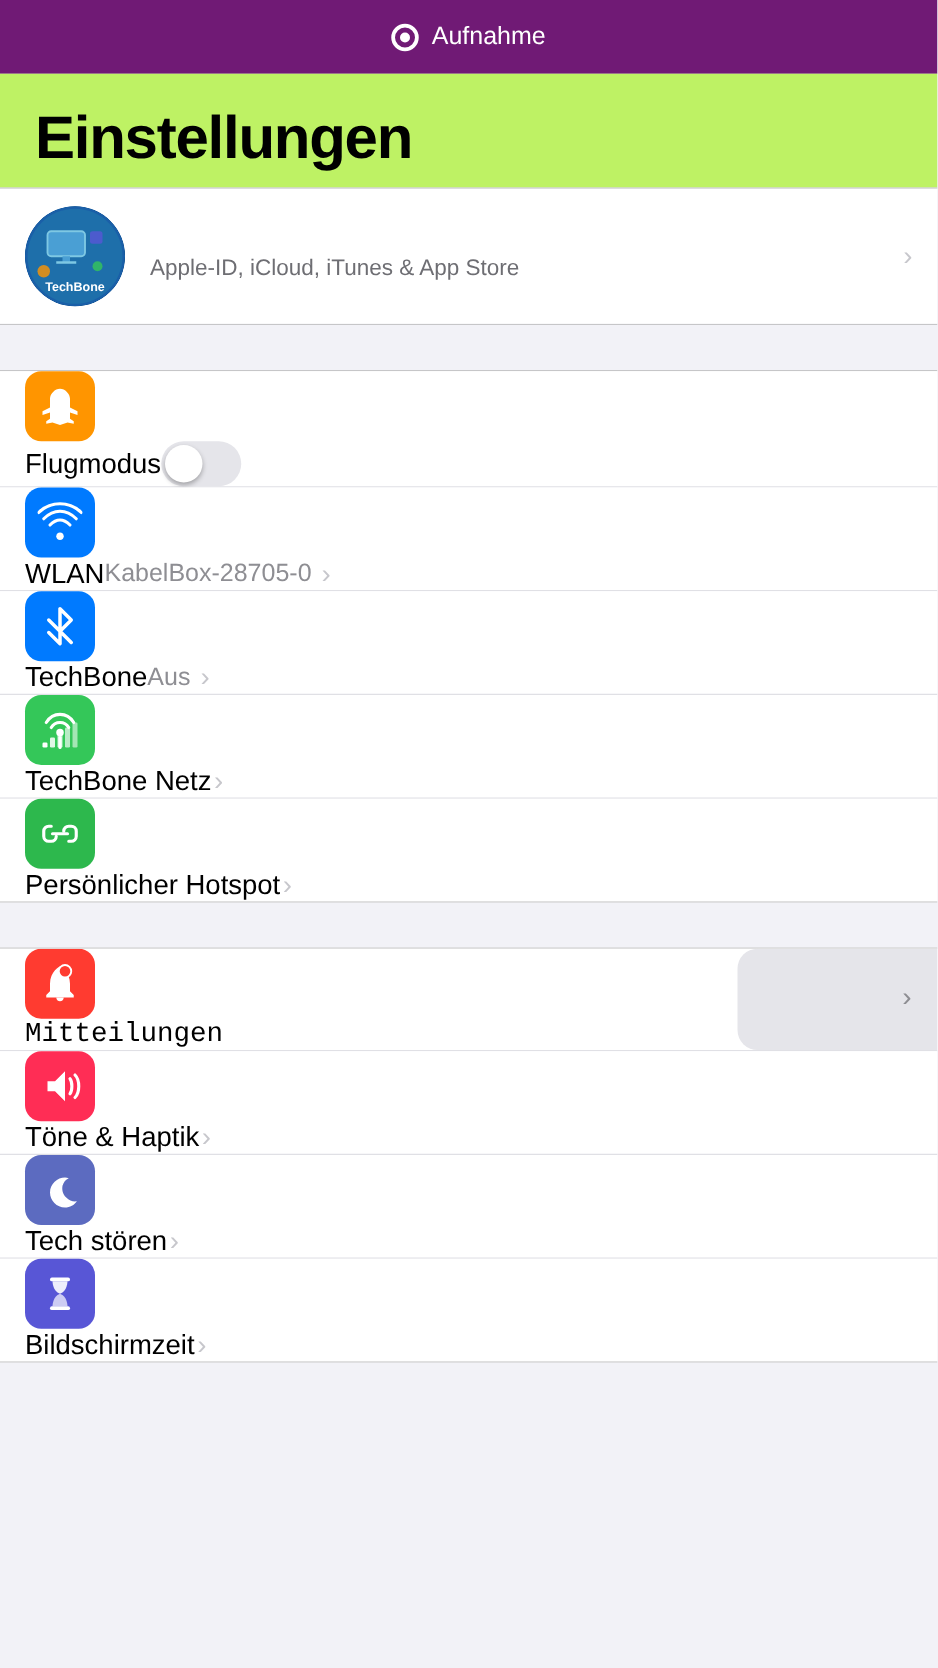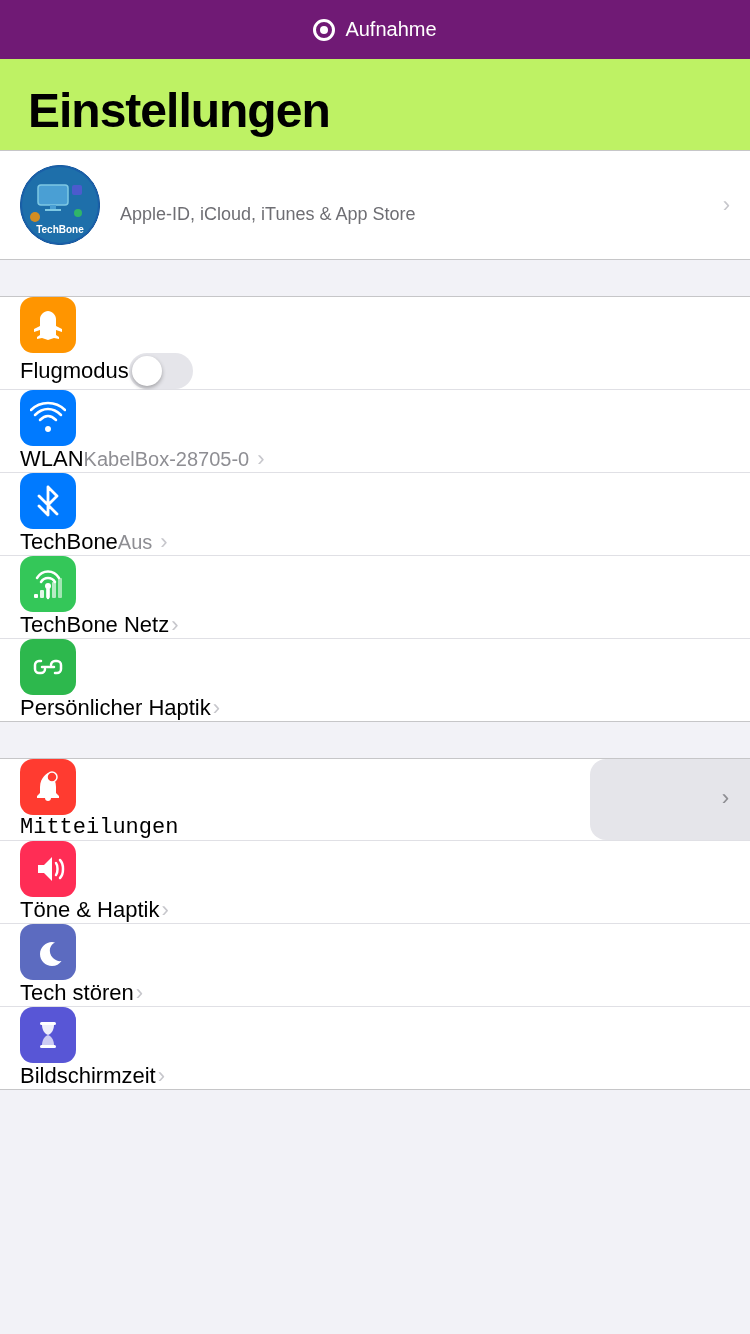--- a/index.html
+++ b/index.html
@@ -306,21 +306,21 @@
   <div class="settings-row">
     <div class="row-icon" style="background:#2db84d;">
       <svg class="icon-svg" viewBox="0 0 36 36" fill="white">
 
         <path d="M15 20 C15 22.2 13.2 24 11 24 L9 24 C6.8 24 5 22.2 5 20 L5 16 C5 13.8 6.8 12 9 12 L11 12" stroke="white" stroke-width="2.5" fill="none" stroke-linecap="round"></path>
         <path d="M21 16 C21 13.8 22.8 12 25 12 L27 12 C29.2 12 31 13.8 31 16 L31 20 C31 22.2 29.2 24 27 24 L25 24" stroke="white" stroke-width="2.5" fill="none" stroke-linecap="round"></path>
         <line x1="12" y1="18" x2="24" y2="18" stroke="white" stroke-width="2.5" stroke-linecap="round"></line>
       </svg>
     </div>
     <div class="row-content">
-      <span class="row-label">Persönlicher Haptik</span>
+      <span class="row-label">Persönlicher Hotspot</span>
       <div class="row-right">
         <span class="chevron">›</span>
       </div>
     </div>
   </div>
 </div>
 
 <div class="section-group">
 
   <div class="settings-row" style="position:relative;overflow:hidden;font-family:Liberation Mono, monospace;">

